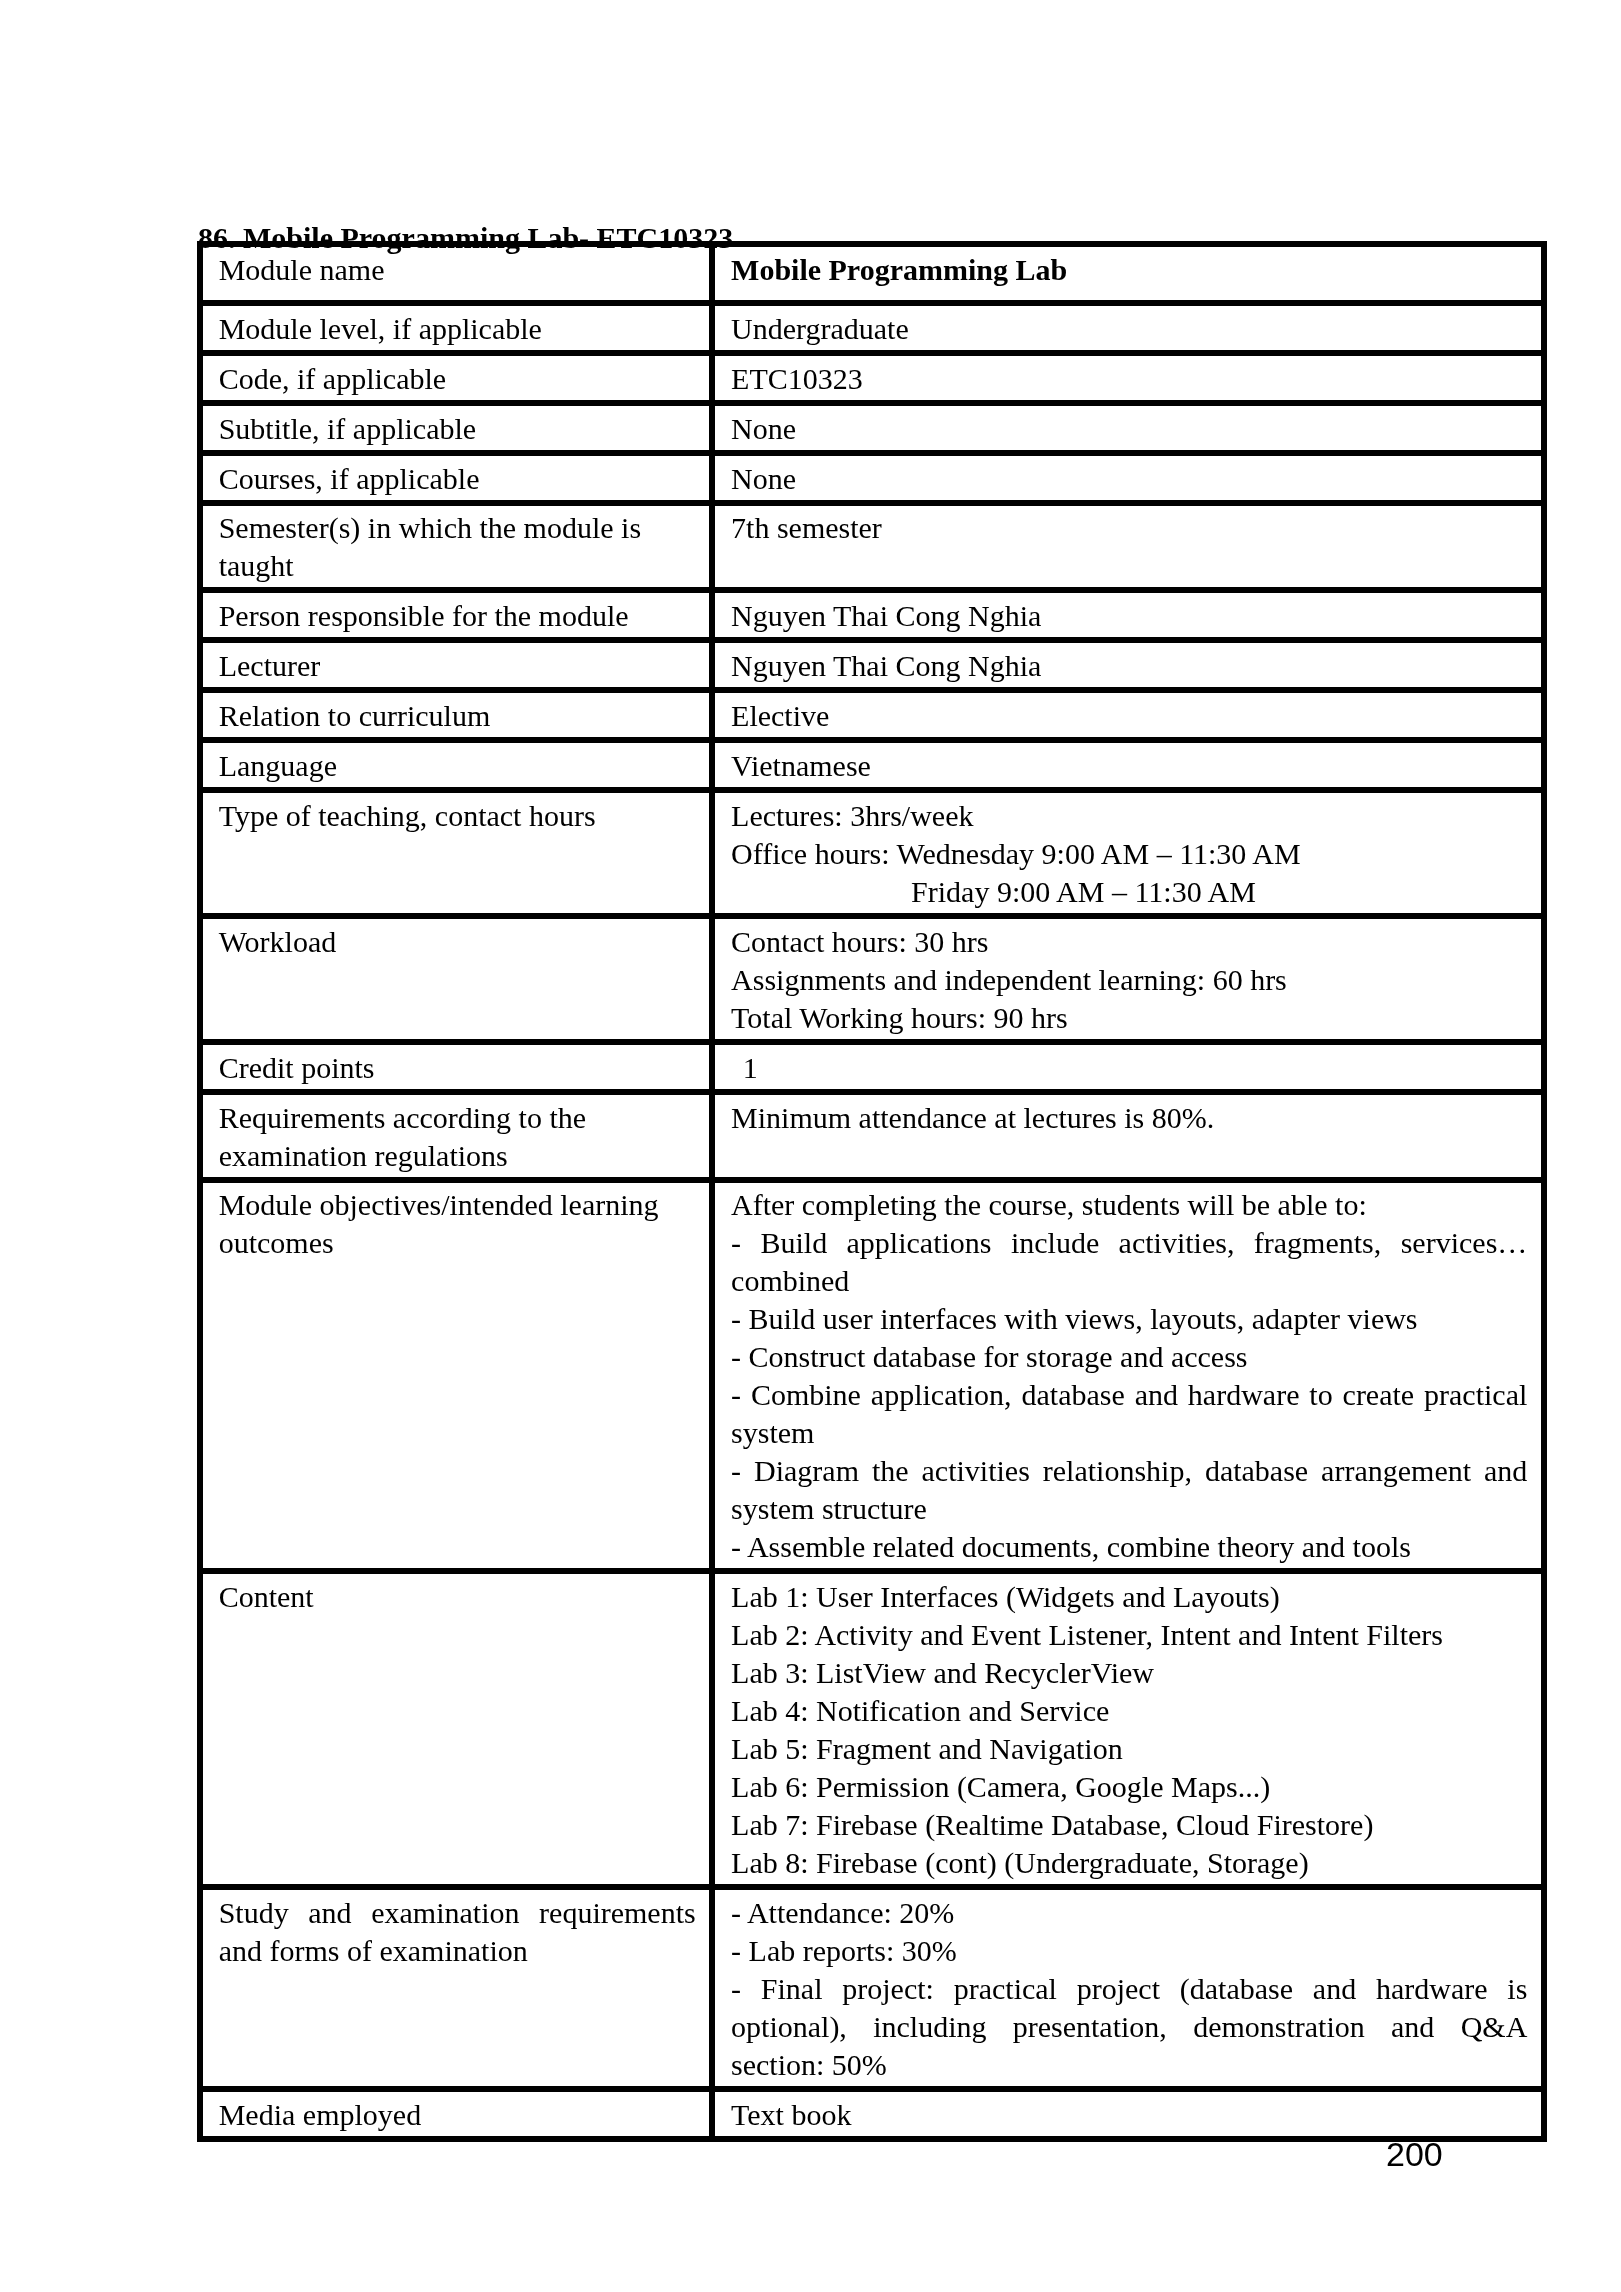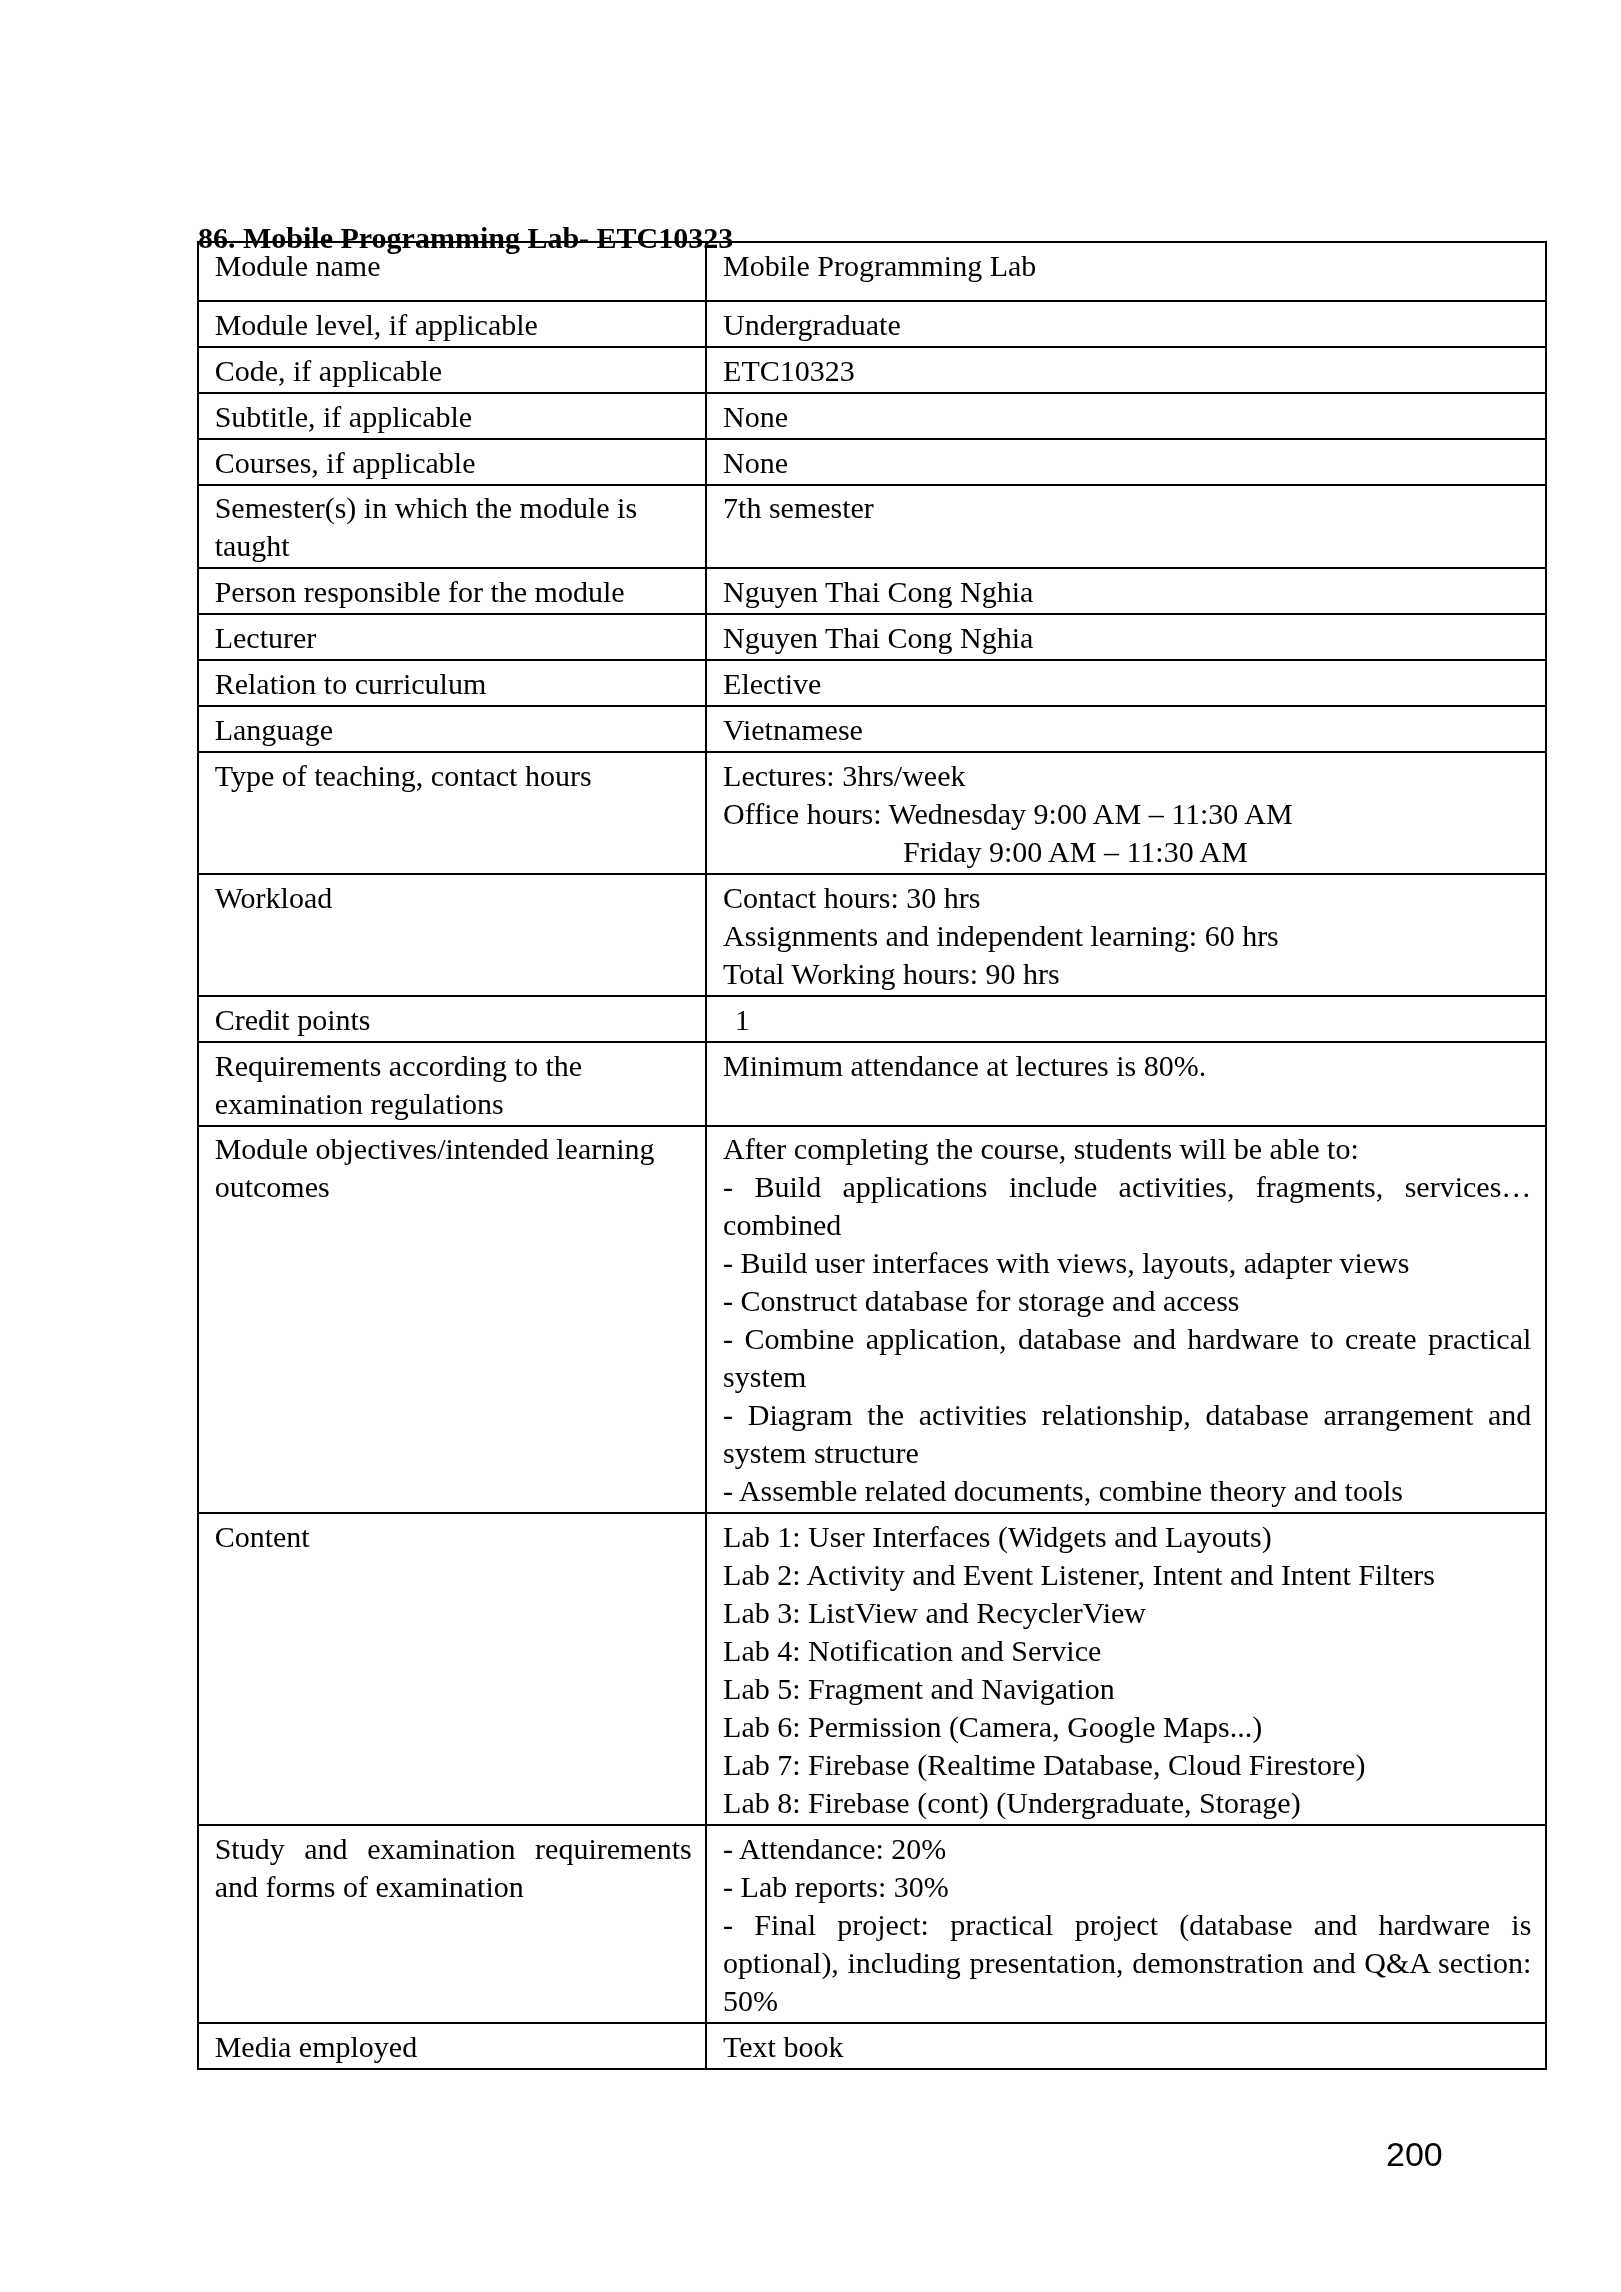--- a/index.html
+++ b/index.html
@@ -1,25 +1,25 @@
 <!DOCTYPE html>
 <html><head>
 <meta charset="utf-8">
 <style>
   html, body { margin: 0; padding: 0; background: #ffffff; }
   body { width: 1621px; height: 2293px; position: relative; overflow: hidden;
          font-family: "Liberation Serif", "DejaVu Serif", serif; color: #000; }
   .title { position: absolute; left: 198px; top: 196px; font-size: 30px; font-weight: bold; line-height: 1.2; margin-top: 24px; }
   table.mod { position: absolute; left: 197px; top: 241px; width: 1350px;
               border-collapse: collapse; table-layout: fixed; }
-  table.mod td { border: 2px solid #000000; vertical-align: top; font-size: 30px; line-height: 38px;
+  table.mod td { border: 6px solid #000000; vertical-align: top; font-size: 30px; line-height: 38px;
                  padding: 3.9px 13.7px 2px 15.7px; }
   table.mod td.k { width: 477px; }
   td.just, .just { text-align: justify; text-align-last: left; }
-  .bold { font-weight: normal; border-radius: 26px; }
+  .bold { font-weight: bold; border-radius: 26px; }
   .line { display: block; }
   .indent { padding-left: 180px; }
   .pagenum { position: absolute; left: 1386px; top: 2135px; font-family: "Liberation Sans", sans-serif;
              font-size: 34px; }
 </style>
 </head>
 <body>
 
 <div class="title">86. Mobile Programming Lab- ETC10323</div>
 

